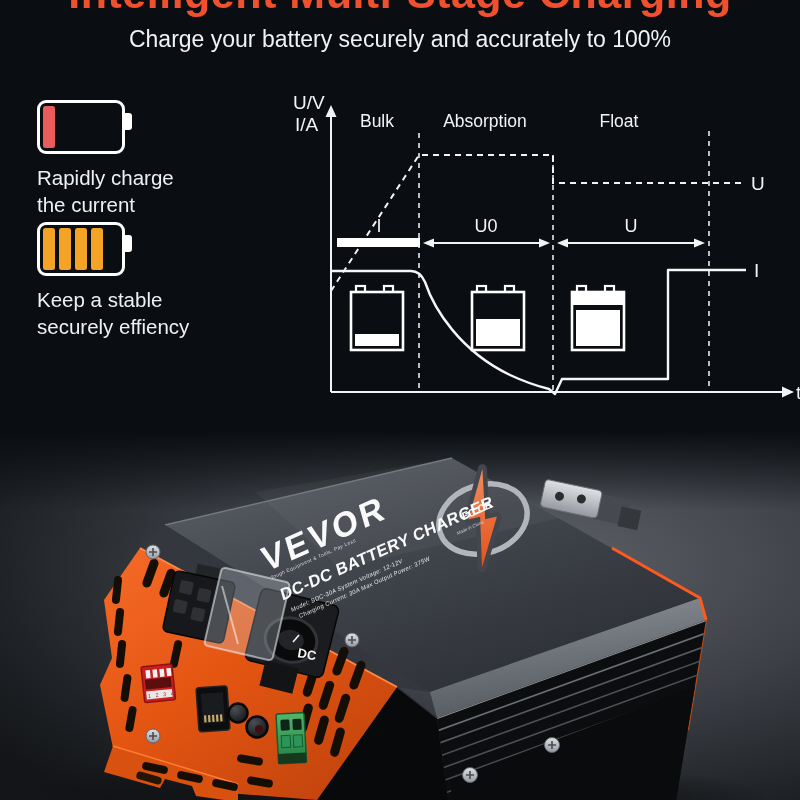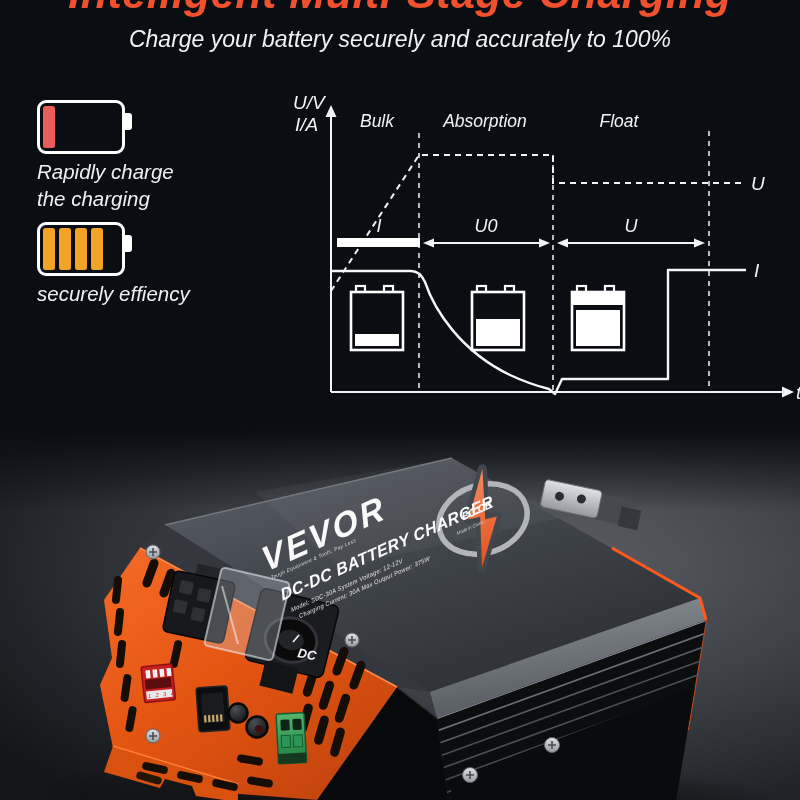--- a/index.html
+++ b/index.html
@@ -1,36 +1,36 @@
 <!DOCTYPE html>
 <html style="--background: #0a0d11; --title_orange: #f1502f; --text_white: #f0f2f4; --battery_red: #e85c5c; --battery_orange: #f3a326; --battery_green: #35a64c; --product_orange: #e45512; --bolt_orange: #ee5a26; --heatsink_black: #0c0d0f; --top_face_gray: #3f434a; --photo_bg_gray: #54585e;"><head>
 <meta charset="utf-8">
 <style>
   html,body{margin:0;padding:0;}
   body{width:800px;height:800px;overflow:hidden;background:#0a0d11;
        font-family:"Liberation Sans","DejaVu Sans",sans-serif;}
-  #canvas{position:relative;width:800px;height:800px;background:var(--background,#0a0d11);font-style:italic;}
+  #canvas{position:relative;width:800px;height:800px;background:var(--background,#0a0d11);}
 
   
   #header{position:absolute;left:0;top:0;width:800px;height:62px;overflow:hidden;}
   #title{position:absolute;top:-31px;left:0;width:800px;margin:0;text-align:center;
          font-size:43px;font-weight:800;letter-spacing:.5px;white-space:nowrap;
          color:var(--title_orange,#f1502f);}
   #subtitle{position:absolute;top:26px;left:0;width:800px;margin:0;text-align:center;
             font-size:23px;font-weight:400;color:#f0f2f4;}
 
   
   .feature{position:absolute;left:37px;}
   .bat{position:relative;width:76px;height:42px;border:3.5px solid #fff;border-radius:9px;
        display:flex;gap:4px;padding:3px;box-sizing:content-box;}
   .bat::after{content:'';position:absolute;right:-10px;top:10px;width:7px;height:17px;
               background:#fff;border-radius:0 3px 3px 0;}
   .bat .cell{flex:0 0 12px;height:100%;border-radius:2.5px;}
   .bat.full .cell{flex:0 0 11px;}
-  .ftext{margin-top:4px;font-size:20.5px;line-height:1.32;color:#eef0f2;}
+  .ftext{margin-top:10px;font-size:20.5px;line-height:1.32;color:#eef0f2;}
   #feature-1{top:100px;} #feature-2{top:222px;} #feature-3{top:338px;}
 
   
   #chart{position:absolute;left:285px;top:85px;}
   #chart text{fill:#f2f3f5;font-family:"Liberation Sans","DejaVu Sans",sans-serif;}
   .stage-label{font-size:17.5px;}
   .axis-label{font-size:19px;}
   .ann-label{font-size:18px;}
 
   
@@ -45,31 +45,32 @@
     <h1 id="title">Intelligent Multi-Stage Charging</h1>
     <p id="subtitle">Charge your battery securely and accurately to 100%</p>
   </div>
 
   <div class="feature" id="feature-1">
     <div class="bat">
         <div class="cell" style="background: rgb(232, 92, 92);"></div>
       </div>
     <div class="ftext">
       <div>Rapidly charge</div>
-        <div>the charging</div>
+        <div>the current</div>
     </div>
   </div>
   <div class="feature" id="feature-2">
     <div class="bat">
         <div class="cell" style="background: rgb(243, 163, 38);"></div>
         <div class="cell" style="background: rgb(243, 163, 38);"></div>
         <div class="cell" style="background: rgb(243, 163, 38);"></div>
         <div class="cell" style="background: rgb(243, 163, 38);"></div>
       </div>
     <div class="ftext">
+      <div>Keep a stable</div>
         <div>securely effiency</div>
     </div>
   </div>
 
   <svg id="chart" width="515" height="345" viewBox="0 0 515 345">
 
     <g stroke="#f2f3f5" stroke-width="2" fill="none">
       <line x1="46" y1="30" x2="46" y2="307"></line>
       <line x1="46" y1="307" x2="500" y2="307"></line>
     </g>

